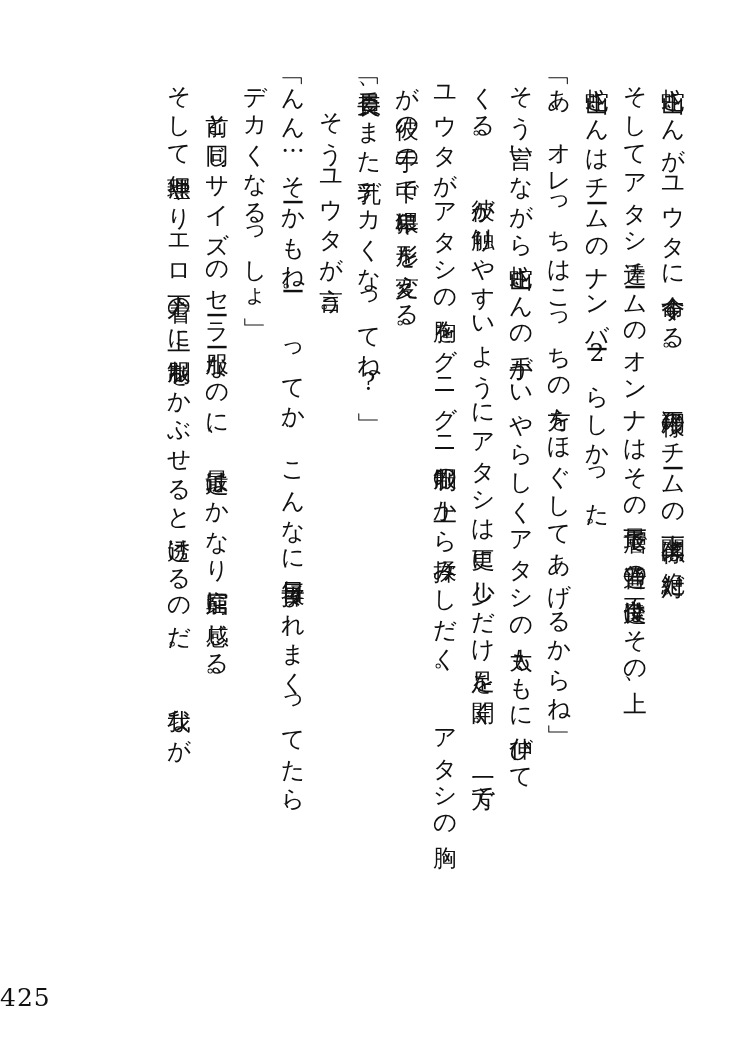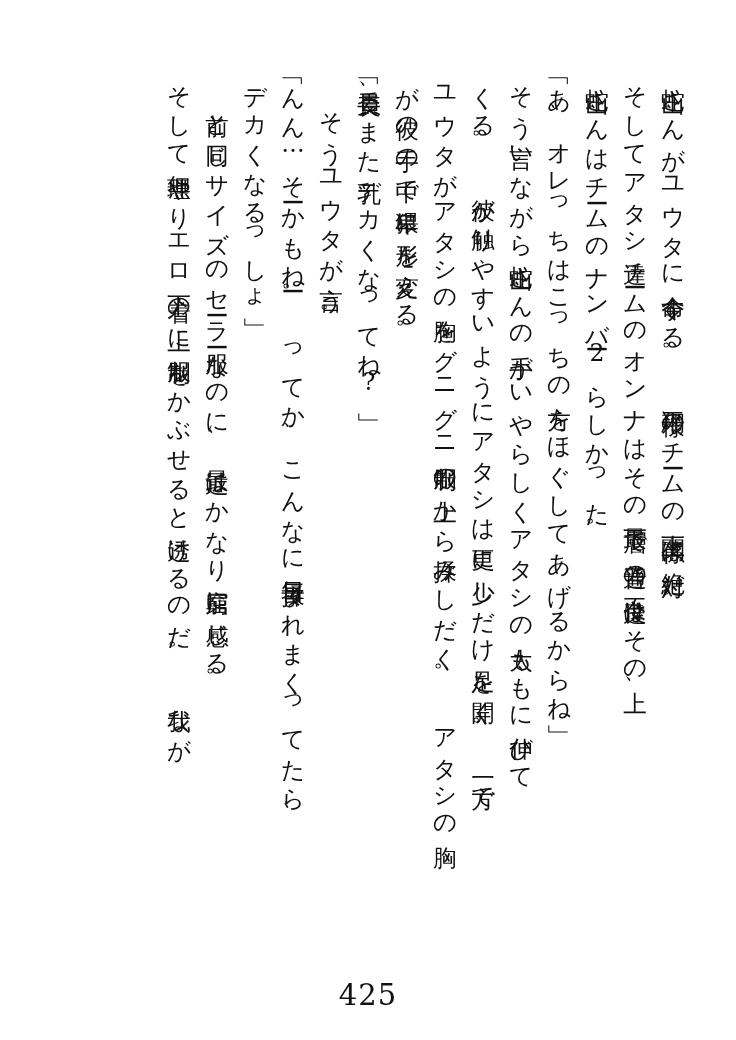--- a/index.html
+++ b/index.html
@@ -48,22 +48,21 @@
     color: #111111;
   }
   .vline.indent {
     padding-top: 26px;
   }
   .page-number {
     position: absolute;
     bottom: 28px;
     left: 0;
     right: 0;
-    text-align: center;
-    font-size: 29px;
+    font-size: 25px;
     font-family: "DejaVu Serif", "Liberation Serif", serif;
     color: #111111;
     letter-spacing: 1px;
   }
 </style>
 </head>
 <body>
 
 <div class="page">
 

